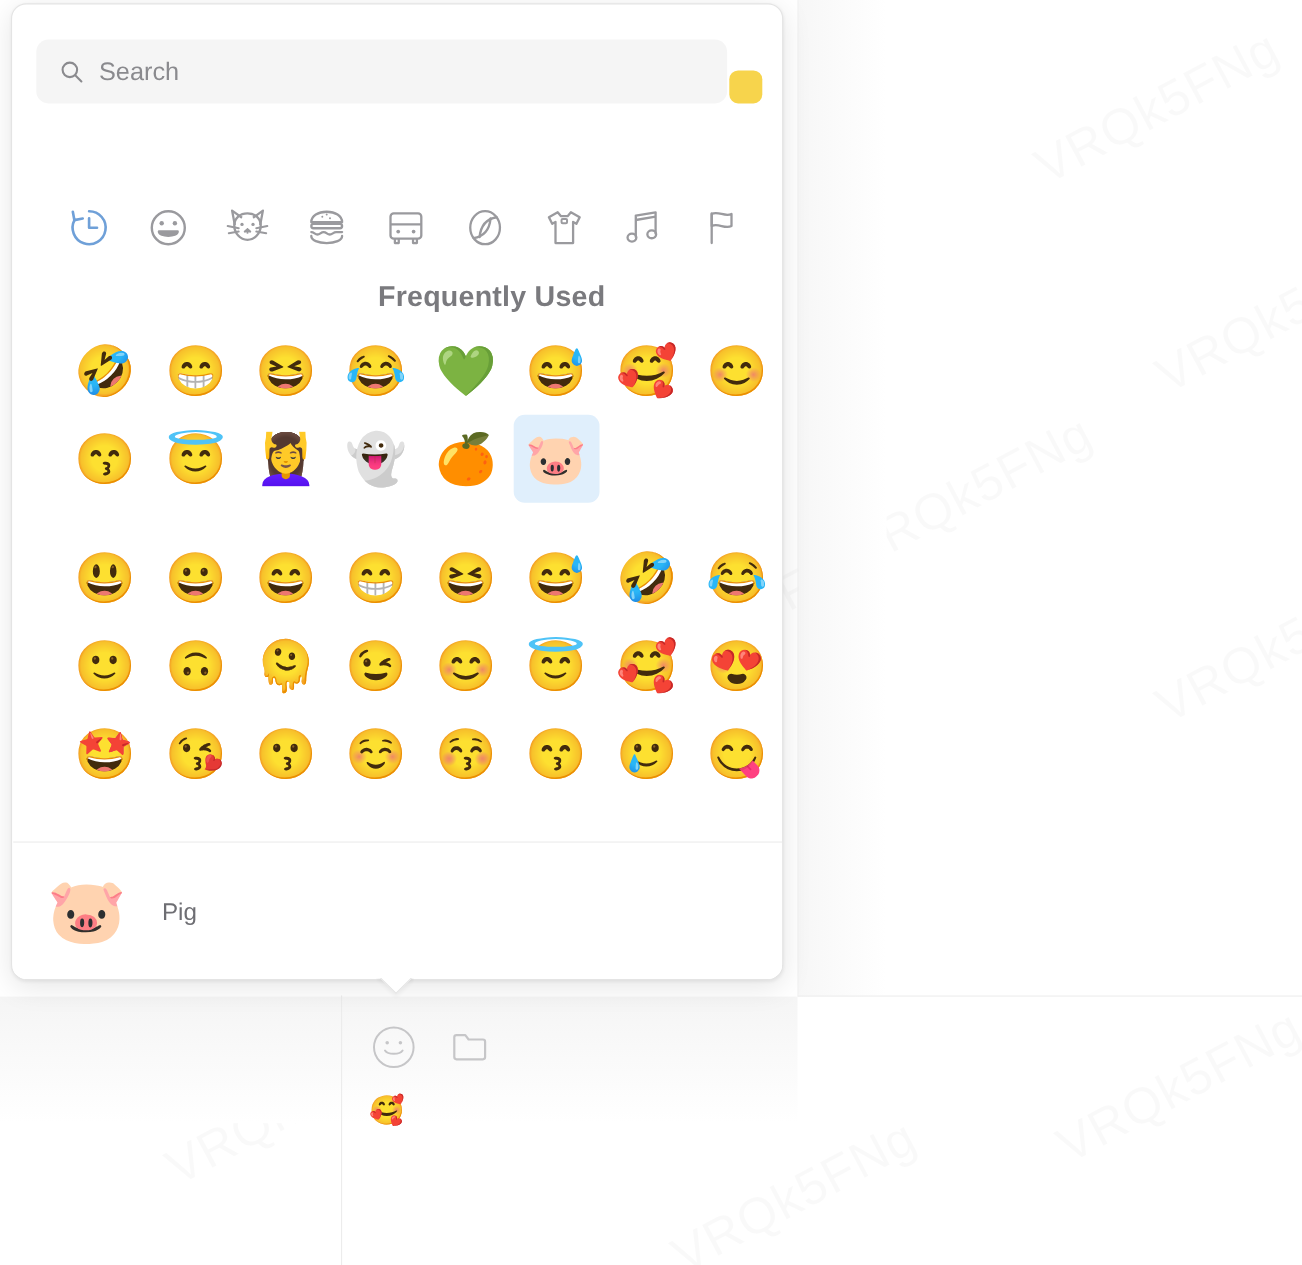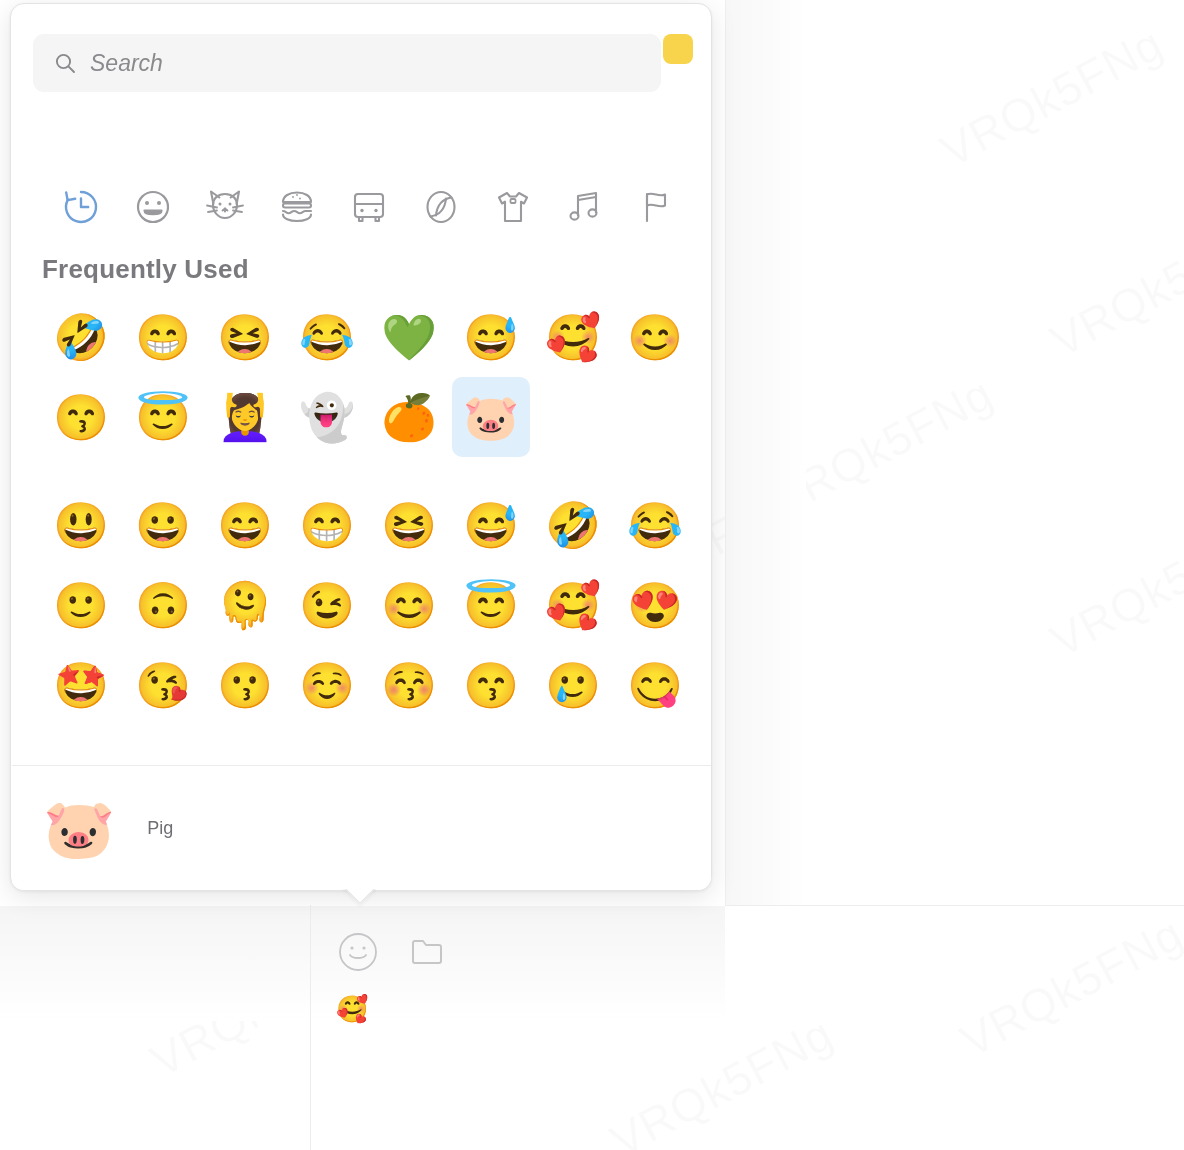--- a/index.html
+++ b/index.html
@@ -134,23 +134,22 @@
   }
 
   
   .search-row {
     position: absolute;
     left: 22px;
     top: 30px;
     width: 660px;
     height: 60px;
     display: flex;
-    align-items: flex-start;
+    align-items: flex-end;
     gap: 2px;
-    font-style: italic;
   }
   .search-field {
     flex: 1;
     height: 58px;
     background: #f5f5f5;
     border-radius: 11px;
     display: flex;
     align-items: center;
     padding: 0 20px;
     gap: 13px;
@@ -185,25 +184,26 @@
     height: 62px;
     display: flex;
     align-items: center;
     justify-content: center;
     cursor: pointer;
   }
 
   
   .emoji-scroll {
     position: absolute;
-    left: 0;
+    left: 15px;
     top: 250px;
     width: 811px;
     height: 510px;
     overflow: hidden;
+    text-align: center;
   }
   .section-title {
     font-size: 26px;
     font-weight: bold;
     color: #7a7a7e;
     padding-left: 31px;
     margin-bottom: 12px;
     letter-spacing: 0.2px;
   }
   .emoji-grid {
@@ -240,21 +240,21 @@
     align-items: center;
     padding-left: 31px;
     gap: 32px;
     background: #ffffff;
   }
   .preview-emoji {
     font-size: 58px;
     line-height: 1;
   }
   .preview-label {
-    font-size: 18px;
+    font-size: 22px;
     color: #6e6e73;
   }
 </style>
 </head>
 <body>
 
 <div id="root">
 
   <div id="watermark-layer">
       <div class="watermark" style="left: 930px; top: 70px; transform: rotate(-28deg);">VRQk5FNg</div>

